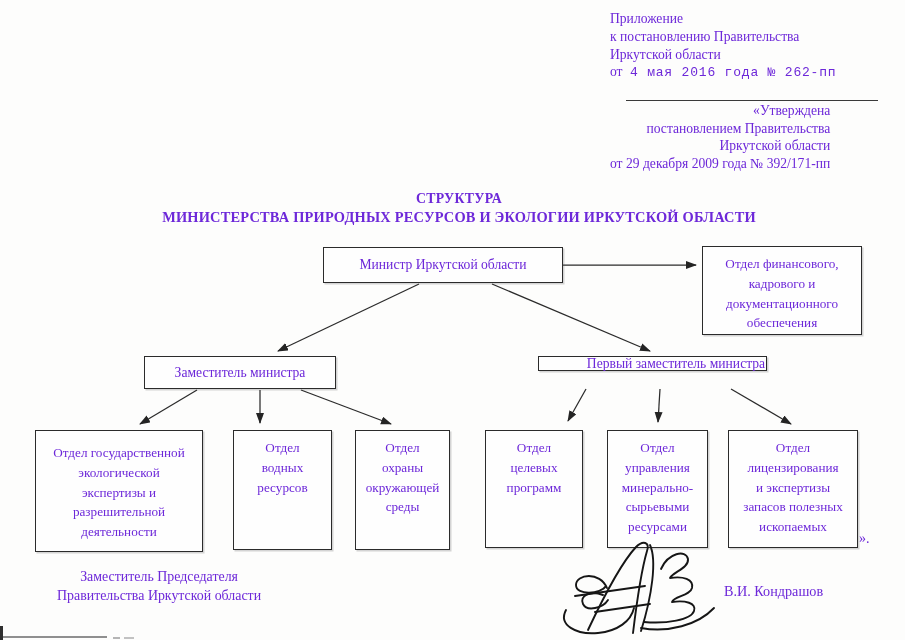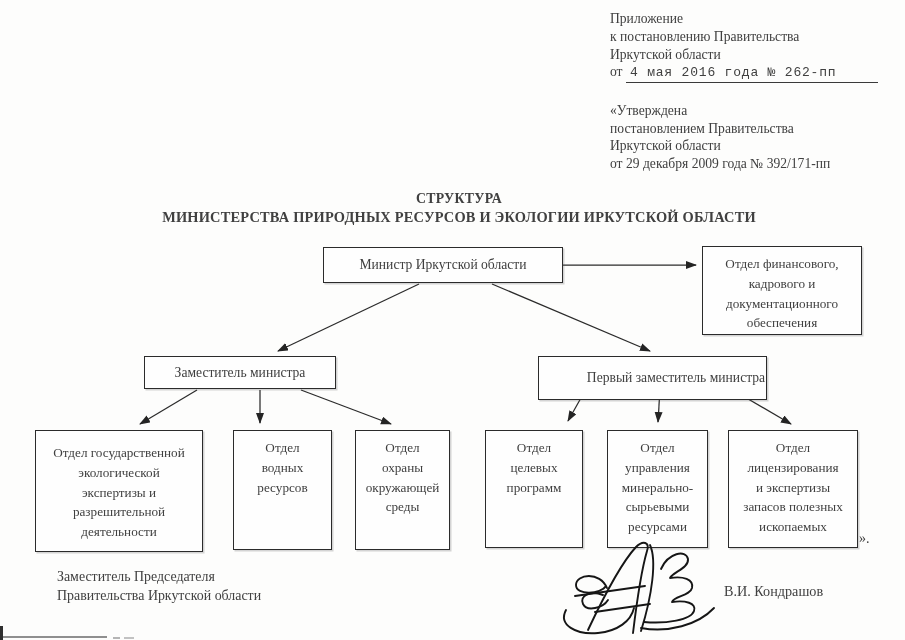--- a/index.html
+++ b/index.html
@@ -2,41 +2,42 @@
 <html><head>
 <meta charset="utf-8">
 <style>
   html,body{margin:0;padding:0;}
   body{background:#e8e8e8;}
   .page{
     position:relative;
     width:905px;height:640px;
     background:#fdfdfc;
     font-family:"Liberation Serif", serif;
-    color:#404040;
+    color:#6d28d9;
     overflow:hidden;
   }
   
   .hdr{
     position:absolute;left:610px;top:10px;
     font-size:13.6px;line-height:18px;
     white-space:pre-line;
   }
   .hdr-row{position:absolute;left:610px;top:64px;font-size:13.6px;white-space:nowrap;}
   .typed{
     font-family:"Liberation Mono", monospace;
     font-size:13px;letter-spacing:0.8px;
     display:inline-block;
     border-bottom:1.3px solid #3a3a3a;
-    padding:0 42px 2px 4px;
+    padding:0 42px 20px 4px;
   }
   .approval{
     position:absolute;left:610px;top:102px;
     font-size:13.6px;line-height:17.6px;
     white-space:pre-line;
+    text-align:right;
   }
   
   .title{
     position:absolute;left:0;top:191px;width:918px;
     text-align:center;font-weight:bold;
   }
   .title .t1{font-size:13.8px;letter-spacing:0.3px;}
   .title .t2{font-size:14.4px;letter-spacing:0.2px;margin-top:2px;}
   
   .node{
@@ -47,34 +48,34 @@
     text-align:center;
     font-size:13.2px;
     line-height:19.8px;
     white-space:pre-line;
     box-sizing:border-box;
   }
   .v-center{display:flex;align-items:center;justify-content:center;line-height:16px;}
   .n-minister{left:323px;top:247px;width:240px;height:36px;font-size:13.6px;}
   .n-findept{left:702px;top:246px;width:160px;height:89px;padding-top:7px;}
   .n-deputy{left:144px;top:356px;width:192px;height:33px;font-size:13.6px;}
-  .n-firstdep{left:538px;top:356px;width:229px;height:44px;font-size:13.6px;padding-left:47px;}
+  .n-firstdep{left:538px;top:356px;width:229px;height:15px;font-size:13.6px;padding-left:47px;}
   .n-expertise{left:35px;top:430px;width:168px;height:122px;padding-top:12px;}
   .n-water{left:233px;top:430px;width:99px;height:120px;padding-top:7px;}
   .n-env{left:355px;top:430px;width:95px;height:120px;padding-top:7px;}
   .n-programs{left:485px;top:430px;width:98px;height:118px;padding-top:7px;}
   .n-mineral{left:607px;top:430px;width:101px;height:118px;padding-top:7px;}
   .n-license{left:728px;top:430px;width:130px;height:118px;padding-top:7px;}
   .closing-mark{position:absolute;left:859px;top:531px;font-size:14px;}
   
   svg.connectors{position:absolute;left:0;top:0;pointer-events:none;}
   
   .sig-block{
     position:absolute;left:57px;top:567px;
-    font-size:13.9px;line-height:19px;white-space:pre-line;
+    font-size:13.9px;line-height:19px;white-space:pre-line;text-align:center;
   }
   .signer{position:absolute;left:724px;top:583px;font-size:14.2px;}
   svg.signature{position:absolute;left:546px;top:538px;pointer-events:none;}
   
   .scan-line{position:absolute;left:3px;top:636px;width:104px;height:2px;background:#8f8f8f;}
   .scan-dash1{position:absolute;left:113px;top:637px;width:7px;height:1.5px;background:#b5b5b5;}
   .scan-dash2{position:absolute;left:124px;top:637px;width:10px;height:1.5px;background:#c2c2c2;}
   .scan-tick{position:absolute;left:0;top:626px;width:2.5px;height:14px;background:#2f2f2f;}
 </style>
 </head>

